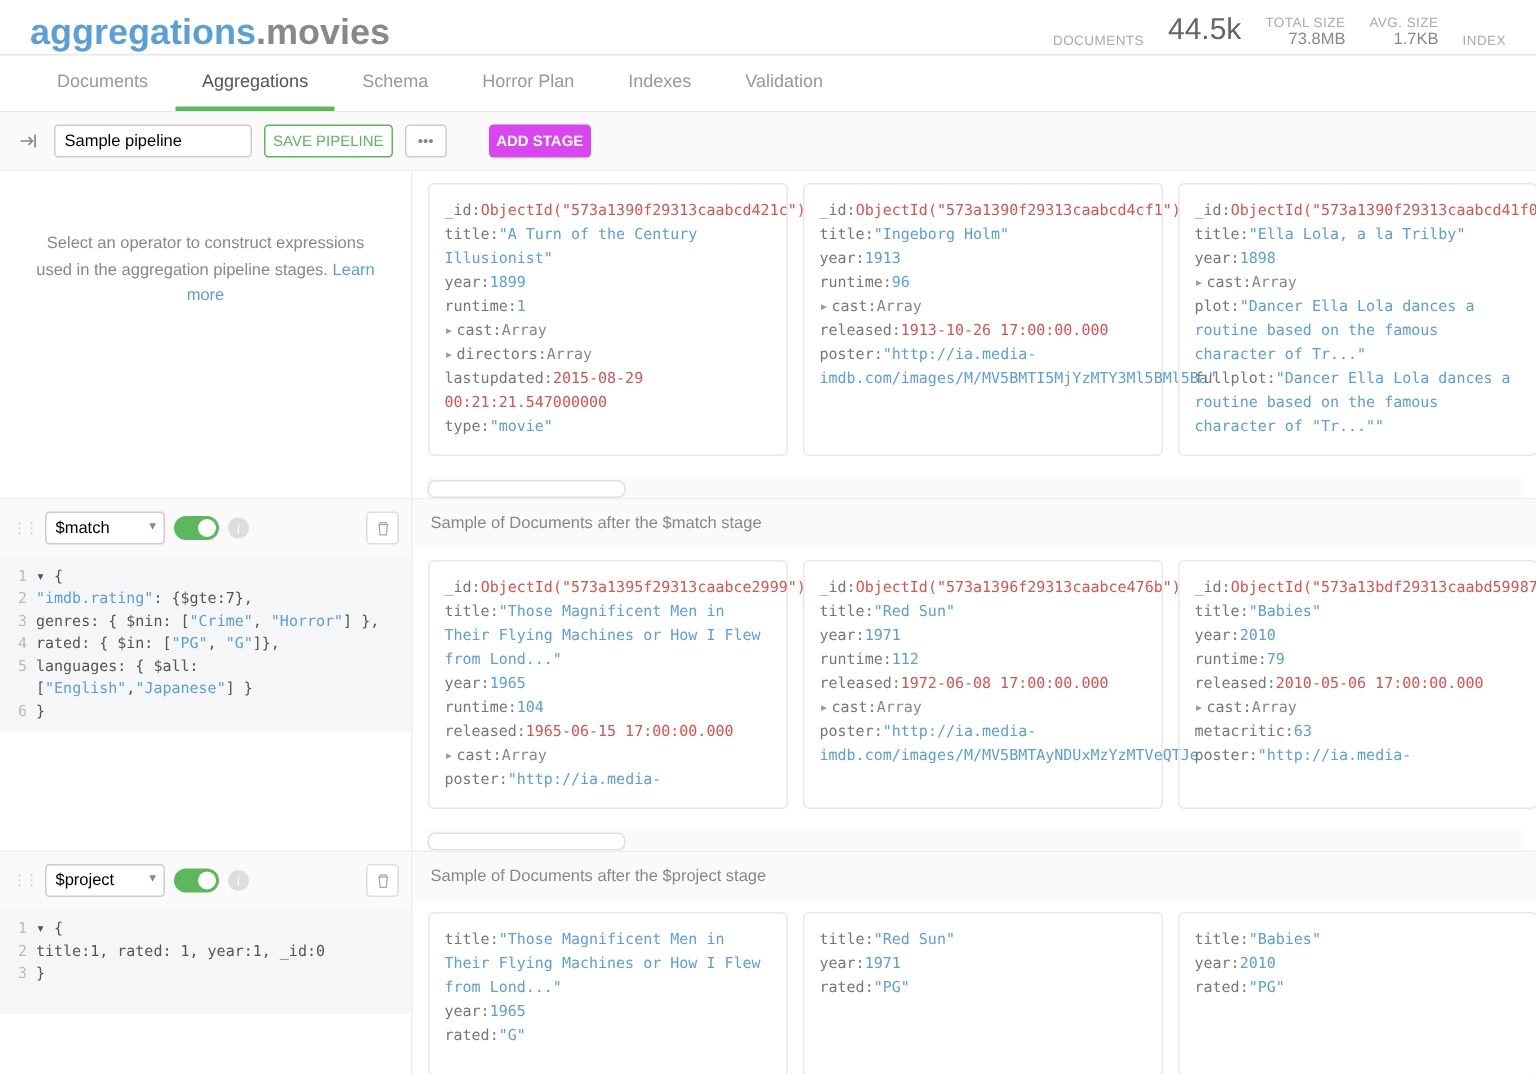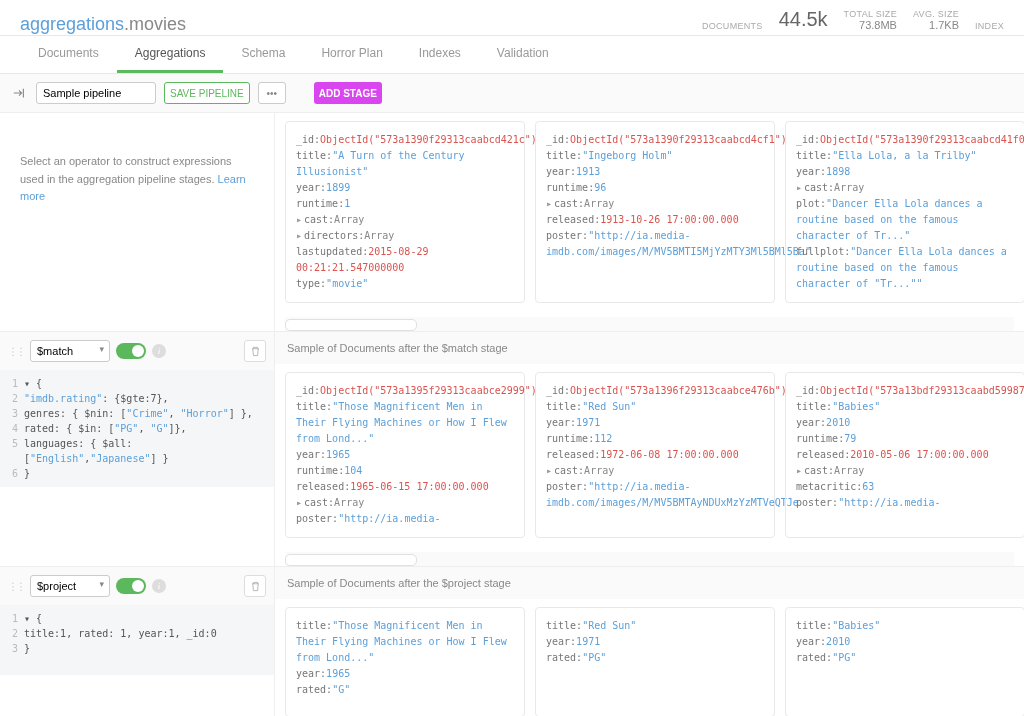--- a/index.html
+++ b/index.html
@@ -1,40 +1,40 @@
 <!DOCTYPE html>
 <html><head>
 <meta charset="utf-8">
 <style>
 *{box-sizing:border-box;margin:0;padding:0}
 body{font-family:-apple-system,BlinkMacSystemFont,"Segoe UI",Helvetica,Arial,sans-serif;font-size:12px;color:#333;background:#fff;width:1024px}
 .header{display:flex;align-items:flex-end;padding:8px 20px 0 20px;border-bottom:1px solid #e8e8e8}
-.crumb{font-size:18px;font-weight:400;color:#999}
+.crumb{font-size:24px;font-weight:700;color:#999}
 .crumb .db{color:#5b9fd9}
 .crumb .coll{color:#888}
 .stats{margin-left:auto;display:flex;gap:16px;align-items:flex-end;padding-bottom:4px}
 .stat{text-align:right}
 .stat .lbl{font-size:9px;color:#aaa;letter-spacing:.3px}
 .stat .big{font-size:20px;color:#666;font-weight:300}
 .stat .sm{font-size:11px;color:#888}
 .tabs{display:flex;gap:0;padding:0 20px;border-bottom:1px solid #e8e8e8}
 .tab{padding:10px 18px;font-size:12px;color:#999;cursor:pointer}
 .tab.active{color:#555;border-bottom:3px solid #5cb85c;font-weight:500}
 .toolbar{display:flex;align-items:center;gap:8px;padding:8px 10px;border-bottom:1px solid #eee;background:#fafafa}
 .tb-icon{width:18px;height:18px;display:flex;align-items:center;justify-content:center;color:#888}
-.pipe-name{width:120px;height:22px;border:1px solid #ccc;border-radius:3px;padding:0 6px;font-size:11px}
+.pipe-name{width:132px;height:22px;border:1px solid #ccc;border-radius:3px;padding:0 6px;font-size:11px}
 .btn{height:22px;padding:0 5px;border-radius:3px;font-size:10px;cursor:pointer;display:inline-flex;align-items:center}
 .btn-save{border:1px solid #5cb85c;color:#5cb85c;background:#fff}
 .btn-more{border:1px solid #ccc;color:#888;background:#fff;width:28px;justify-content:center}
 .btn-add{background:#d946ef;color:#fff;border:none;font-weight:700;margin-left:20px}
 .main{background:#fff}
 .stage-row{display:flex;border-bottom:1px solid #eee}
 .left{width:275px;flex-shrink:0;border-right:1px solid #eee}
 .right{flex:1;overflow:hidden}
-.intro{padding:40px 20px;text-align:left;font-size:11px;color:#888;line-height:1.6}
+.intro{padding:40px 20px;text-align:center;font-size:11px;color:#888;line-height:1.6}
 .intro a{color:#5b9fd9;text-decoration:none}
 .stage-head{display:flex;align-items:center;gap:6px;padding:8px;background:#fafafa}
 .grip{color:#ccc;font-size:10px;letter-spacing:-2px}
 .stage-sel{height:22px;border:1px solid #ccc;border-radius:3px;padding:0 20px 0 6px;font-size:11px;width:80px;background:#fff;appearance:none;position:relative}
 .sel-wrap{position:relative;display:inline-block}
 .sel-wrap::after{content:"▾";position:absolute;right:6px;top:4px;font-size:9px;color:#888;pointer-events:none}
 .toggle{width:30px;height:16px;background:#5cb85c;border-radius:8px;position:relative;cursor:pointer}
 .toggle::after{content:"";position:absolute;width:12px;height:12px;background:#fff;border-radius:50%;top:2px;right:2px}
 .info-i{width:14px;height:14px;border-radius:50%;background:#ddd;color:#fff;font-size:9px;display:flex;align-items:center;justify-content:center;font-style:italic;font-family:serif}
 .trash{margin-left:auto;width:22px;height:22px;border:1px solid #ddd;border-radius:3px;display:flex;align-items:center;justify-content:center;color:#aaa;background:#fff;font-size:11px}

